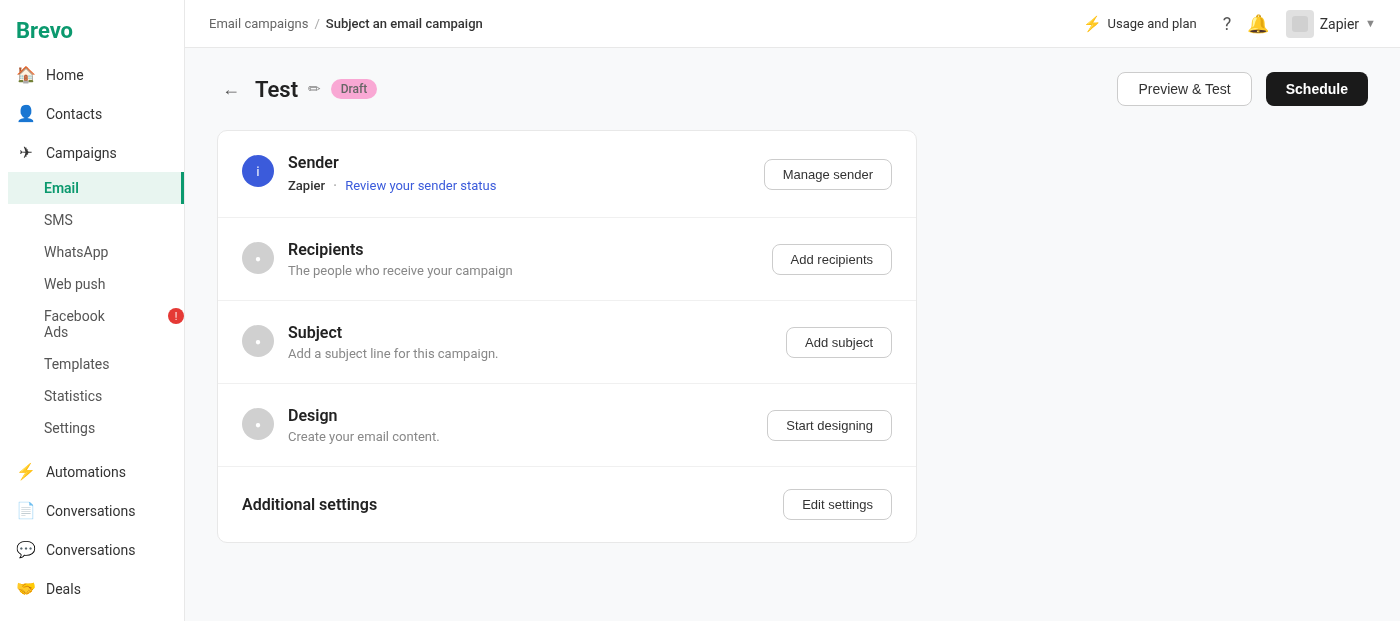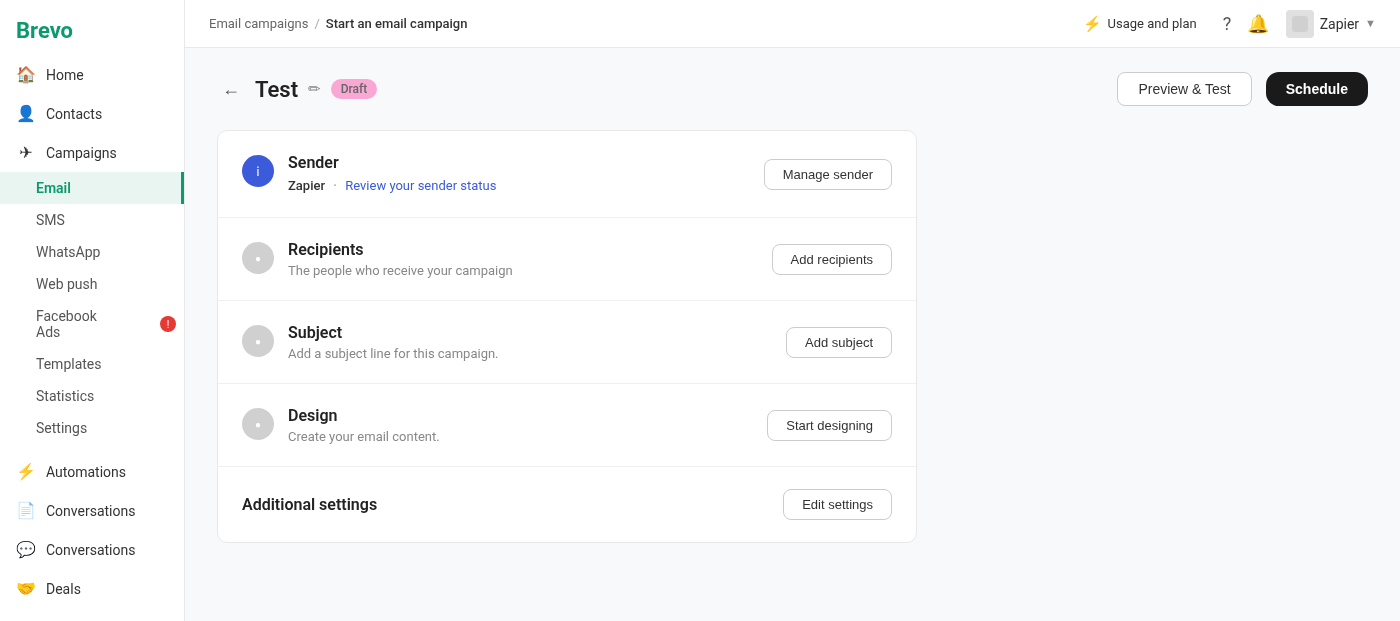--- a/index.html
+++ b/index.html
@@ -30,25 +30,25 @@
       padding: 10px 16px;
       cursor: pointer;
       font-size: 14px;
       color: #333;
       border-radius: 0;
       position: relative;
     }
     .nav-icon { font-size: 16px; width: 20px; text-align: center; }
     .sub-nav { display: flex; flex-direction: column; }
     .sub-nav-item {
-      padding: 8px 8px 8px 36px;
+      padding: 8px 0 8px 36px;
       font-size: 14px;
       color: #555;
       cursor: pointer;
-      display: flex; align-items: center; gap: 6px;
+      display: flex; align-items: flex-start; gap: 6px; margin-left: 8px;
     }
     .sub-nav-item.active { color: #0b996e; font-weight: 600; background: #e8f5f0; border-right: 3px solid #0b996e; }
     .badge-red {
       width: 16px; height: 16px; border-radius: 50%; background: #e53935;
       display: inline-flex; align-items: center; justify-content: center;
       font-size: 10px; color: white; margin-left: auto;
     }
 
     
     .main {
@@ -124,21 +124,21 @@
       background: #f9a8d4; color: #666; font-size: 12px;
       padding: 3px 10px; border-radius: 12px; font-weight: 500;
     }
     .campaign-actions { display: flex; gap: 14px; }
     .btn-outline {
       padding: 8px 20px; border: 1.5px solid #ccc; border-radius: 8px;
       background: #fff; font-size: 14px; cursor: pointer; color: #333;
       font-weight: 500;
     }
     .btn-dark {
-      padding: 8px 20px; border: none; border-radius: 13px;
+      padding: 8px 20px; border: none; border-radius: 8px;
       background: #1a1a1a; font-size: 14px; cursor: pointer; color: #fff;
       font-weight: 600;
     }
 
     
     .campaign-card {
       background: #fff; border: 1px solid #e8e8e8; border-radius: 10px;
       overflow: hidden; max-width: 700px;
     }
     .card-section {
@@ -242,21 +242,21 @@
     </div>
   </div>
 </div>
 
 <div class="main">
 
   <div class="top-header">
     <div class="breadcrumb">
       <a>Email campaigns</a>
       <span class="breadcrumb-sep">/</span>
-      <span class="breadcrumb-current">Start an email campaign</span>
+      <span class="breadcrumb-current">Subject an email campaign</span>
     </div>
     <div class="header-right">
       <div class="usage-plan-btn">
         <span style="color: #0b996e; font-size: 15px;">⚡</span>
         <span>Usage and plan</span>
       </div>
       <span class="header-icon">?</span>
       <span class="header-icon">🔔</span>
       <div class="user-menu">
         <div class="user-avatar">

